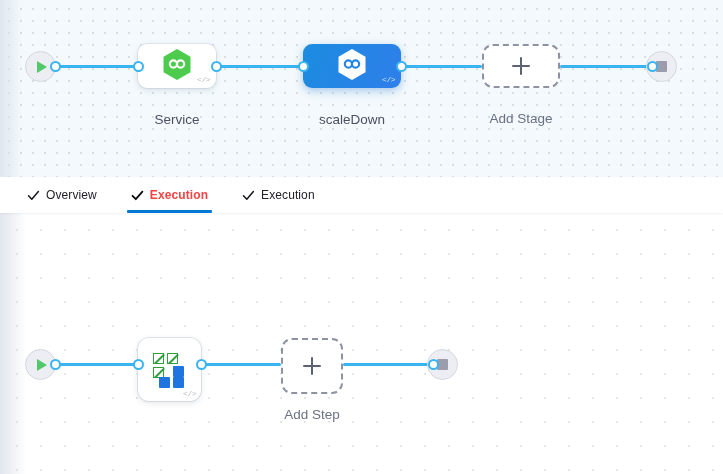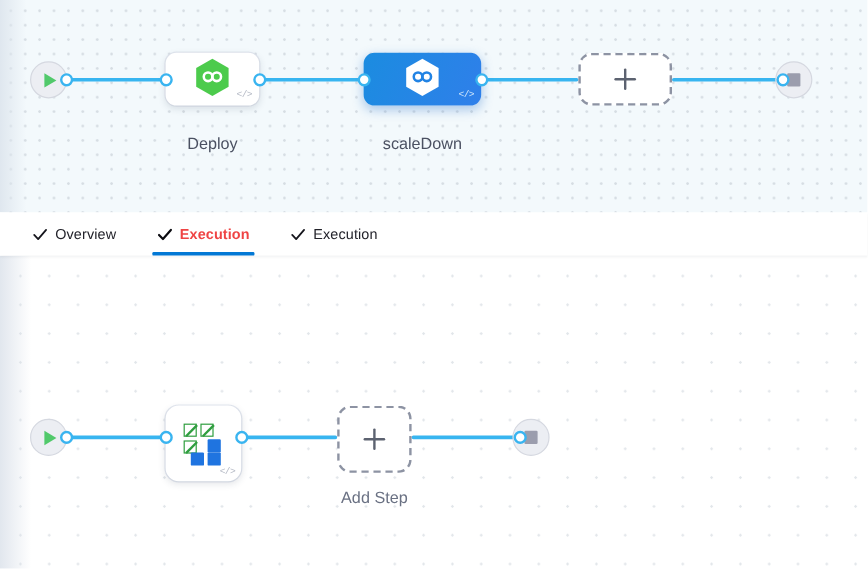--- a/index.html
+++ b/index.html
@@ -285,41 +285,42 @@
           <g fill="none" stroke="#ffffff" stroke-width="2.1" stroke-linecap="round">
             <circle cx="11.4" cy="16" r="3.6"></circle>
             <circle cx="18.6" cy="16" r="3.6"></circle>
           </g>
         </svg>
       </span>
       <span class="code-badge">&lt;/&gt;</span>
     </div>
     <div class="dot" style="left:133px; top:61px;"></div>
     <div class="dot" style="left:211px; top:61px;"></div>
-    <div class="node-label" style="left:118px; top:110px; width:118px;">Deploy</div>
+    <div class="node-label" style="left:118px; top:110px; width:118px;">Service</div>
 
     <div class="card selected" style="left:303px; top:44px; width:98px; height:44px;">
       <span>
         <svg width="30" height="32" viewBox="0 0 30 32" aria-hidden="true">
           <polygon points="15,1 28.5,8.7 28.5,24.3 15,32 1.5,24.3 1.5,8.7" fill="#ffffff"></polygon>
           <g fill="none" stroke="#2183e4" stroke-width="2.1" stroke-linecap="round">
             <circle cx="11.4" cy="16" r="3.6"></circle>
             <circle cx="18.6" cy="16" r="3.6"></circle>
           </g>
         </svg>
       </span>
       <span class="code-badge">&lt;/&gt;</span>
     </div>
     <div class="dot" style="left:298px; top:61px;"></div>
     <div class="dot" style="left:396px; top:61px;"></div>
     <div class="node-label" style="left:293px; top:110px; width:118px;">scaleDown</div>
 
     <div class="card dashed" style="left:482px; top:44px; width:78px; height:44px;">
       <div class="plus"></div>
     </div>
+    <div class="node-label muted" style="left:462px; top:109px; width:118px;">Add Stage</div>
 
     <div class="terminal" style="left:646px; top:51px;">
       <div class="stop-sq"></div>
     </div>
     <div class="dot" style="left:647px; top:61px;"></div>
   </div>
 
   <div class="tab-bar">
 
     <div class="tab">

